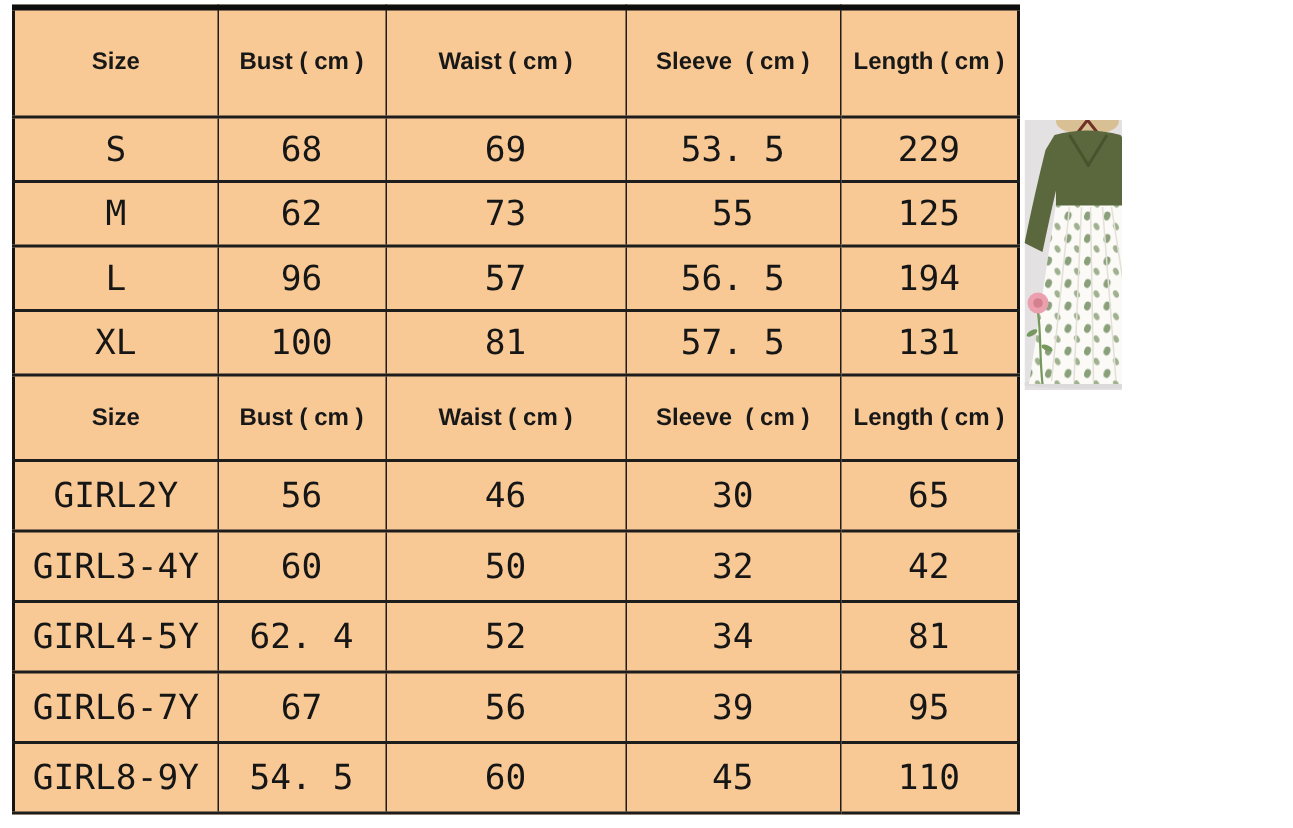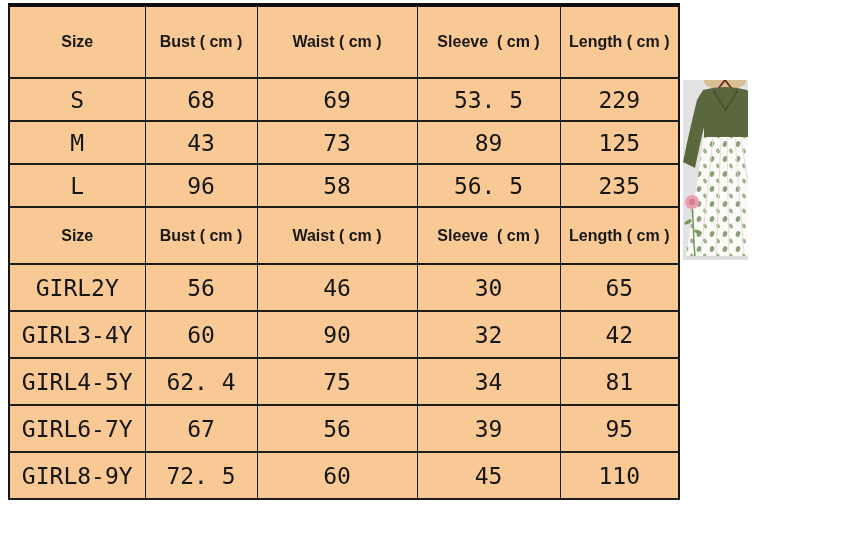--- a/index.html
+++ b/index.html
@@ -40,70 +40,77 @@
       </tr>
       <tr class="ar">
         <td>S</td>
         <td>68</td>
         <td>69</td>
         <td>53. 5</td>
         <td>229</td>
       </tr>
       <tr class="ar">
         <td>M</td>
-        <td>43</td>
+        <td>62</td>
         <td>73</td>
-        <td>89</td>
+        <td>55</td>
         <td>125</td>
       </tr>
       <tr class="ar">
         <td>L</td>
         <td>96</td>
-        <td>58</td>
+        <td>57</td>
         <td>56. 5</td>
-        <td>235</td>
+        <td>194</td>
+      </tr>
+      <tr class="ar">
+        <td>XL</td>
+        <td>100</td>
+        <td>81</td>
+        <td>57. 5</td>
+        <td>131</td>
       </tr>
       <tr class="hr2">
         <th>Size</th>
         <th>Bust ( cm )</th>
         <th>Waist ( cm )</th>
         <th>Sleeve  ( cm )</th>
         <th>Length ( cm )</th>
       </tr>
       <tr class="gr">
         <td>GIRL2Y</td>
         <td>56</td>
         <td>46</td>
         <td>30</td>
         <td>65</td>
       </tr>
       <tr class="gr">
         <td>GIRL3-4Y</td>
         <td>60</td>
-        <td>90</td>
+        <td>50</td>
         <td>32</td>
         <td>42</td>
       </tr>
       <tr class="gr">
         <td>GIRL4-5Y</td>
         <td>62. 4</td>
-        <td>75</td>
+        <td>52</td>
         <td>34</td>
         <td>81</td>
       </tr>
       <tr class="gr">
         <td>GIRL6-7Y</td>
         <td>67</td>
         <td>56</td>
         <td>39</td>
         <td>95</td>
       </tr>
       <tr class="gr">
         <td>GIRL8-9Y</td>
-        <td>72. 5</td>
+        <td>54. 5</td>
         <td>60</td>
         <td>45</td>
         <td>110</td>
       </tr>
     </tbody>
   </table>
 
   <div class="photo">
     <svg viewBox="0 0 173 180" xmlns="http://www.w3.org/2000/svg">
       <defs>

